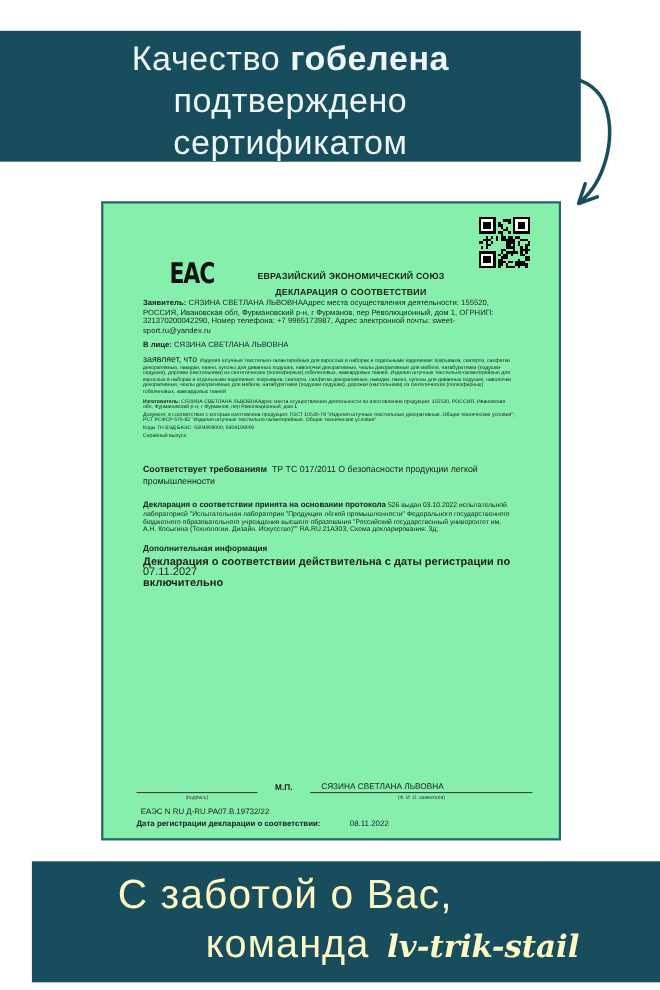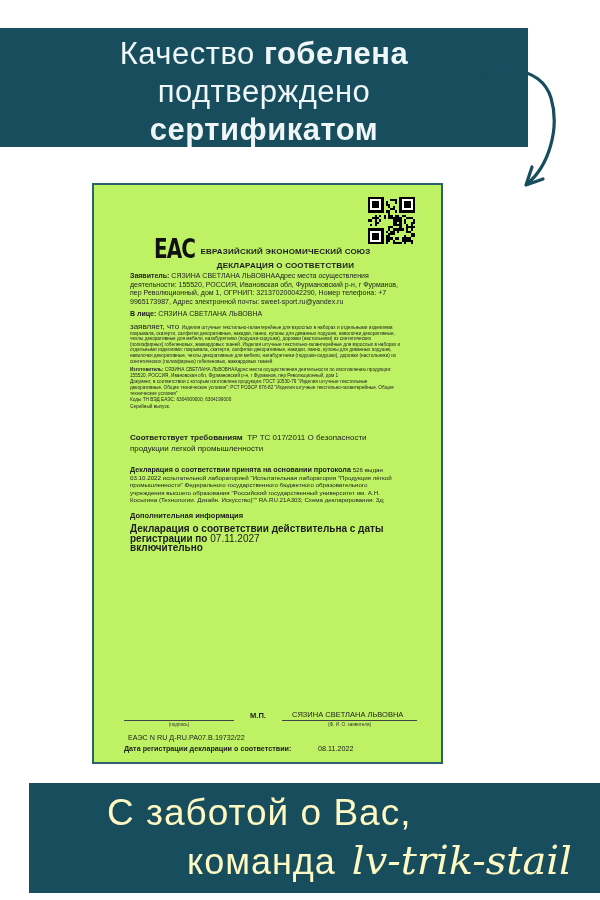--- a/index.html
+++ b/index.html
@@ -9,21 +9,21 @@
   
   .top-banner{position:absolute;left:0;top:28px;width:528px;height:119px;background:#174d5d;}
   .top-banner .txt{width:412px;margin:0 auto;text-align:center;color:#eef6f7;
                    font-size:31px;line-height:38px;letter-spacing:.5px;padding-top:7px;}
   .top-banner b{font-weight:bold;}
 
   
   .arrow-svg{position:absolute;left:0;top:0;width:600px;height:900px;pointer-events:none;}
 
   
-  .cert{position:absolute;left:92px;top:183px;width:351px;height:581px;background:#bef264;
+  .cert{position:absolute;left:92px;top:183px;width:418px;height:581px;background:#86efac;
         border:2px solid #2b6170;box-sizing:border-box;color:#1c1c1c;}
   .eac{position:absolute;left:60px;top:48px;font-family:"DejaVu Sans",sans-serif;
        font-weight:bold;font-size:20px;letter-spacing:-1px;transform:scaleY(1.3);
        transform-origin:top left;color:#111;}
   .cert-head{position:absolute;left:0;right:0;top:60px;text-align:center;}
   .cert-head div{font-weight:bold;font-size:8px;line-height:14px;letter-spacing:.2px;padding-left:36px;}
   .qr{position:absolute;top:12px;right:26px;width:47px;height:47px;}
 
   .body{position:absolute;left:36px;right:40px;top:87px;}
   p{margin:0;}
@@ -53,33 +53,33 @@
   .cap-name{flex:1;text-align:center;}
   .reg-row{display:flex;font-size:7.2px;line-height:11px;}
   .reg-row .lbl{font-weight:bold;width:190px;}
   .reg-row .val{flex:1;padding-left:4px;}
 
   
   .footer-banner{position:absolute;left:0;top:783px;width:600px;height:110px;background:#174d5d;
                  color:#fef9c3;margin-left:29px;}
   .f-line1{font-size:37px;letter-spacing:1px;margin:9px 0 0 78px;}
   .f-line2{font-size:36px;letter-spacing:1px;margin:3px 0 0 158px;}
-  .script{font-family:"DejaVu Serif",serif;font-style:italic;font-weight:normal;
-          font-size:40px;margin-left:16px;letter-spacing:0;}
+  .script{font-family:"DejaVu Serif",serif;font-style:italic;font-weight:bold;
+          font-size:28px;margin-left:16px;letter-spacing:0;}
 </style>
 </head>
 <body>
 
 <div class="page">
 
   <div class="top-banner">
     <div class="txt">
       <div><span>Качество </span><b>гобелена</b></div>
       <div>подтверждено</div>
-      <div style="font-weight:bold">сертификатом</div>
+      <div style="font-weight:normal">сертификатом</div>
     </div>
   </div>
 
   <svg class="arrow-svg" viewBox="0 0 600 900">
     <path d="M467,85 C496,62 541,65 551,98 C560,128 549,166 527,184" fill="none" stroke="#174d5d" stroke-width="3.2" stroke-linecap="round"></path>
     <path d="M543,179 L526,185 L532,167" fill="none" stroke="#174d5d" stroke-width="3.2" stroke-linecap="round" stroke-linejoin="round"></path>
   </svg>
 
   <div class="cert">
 

